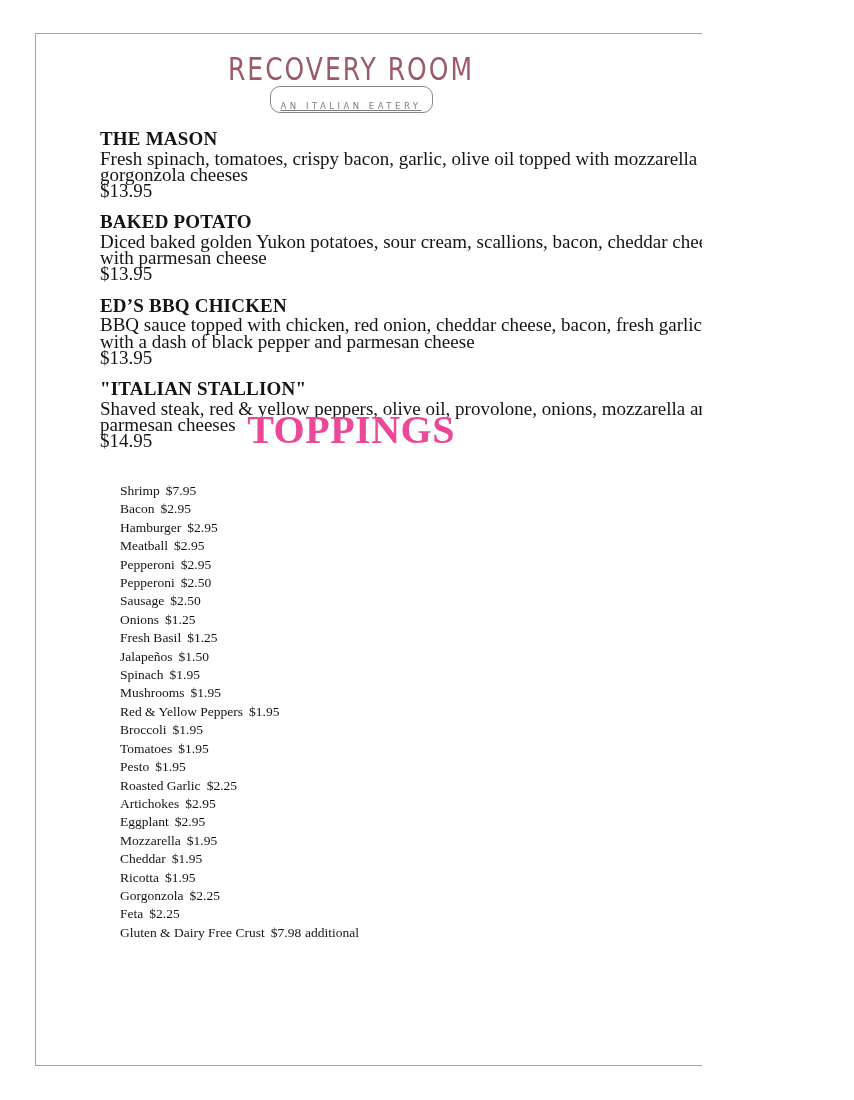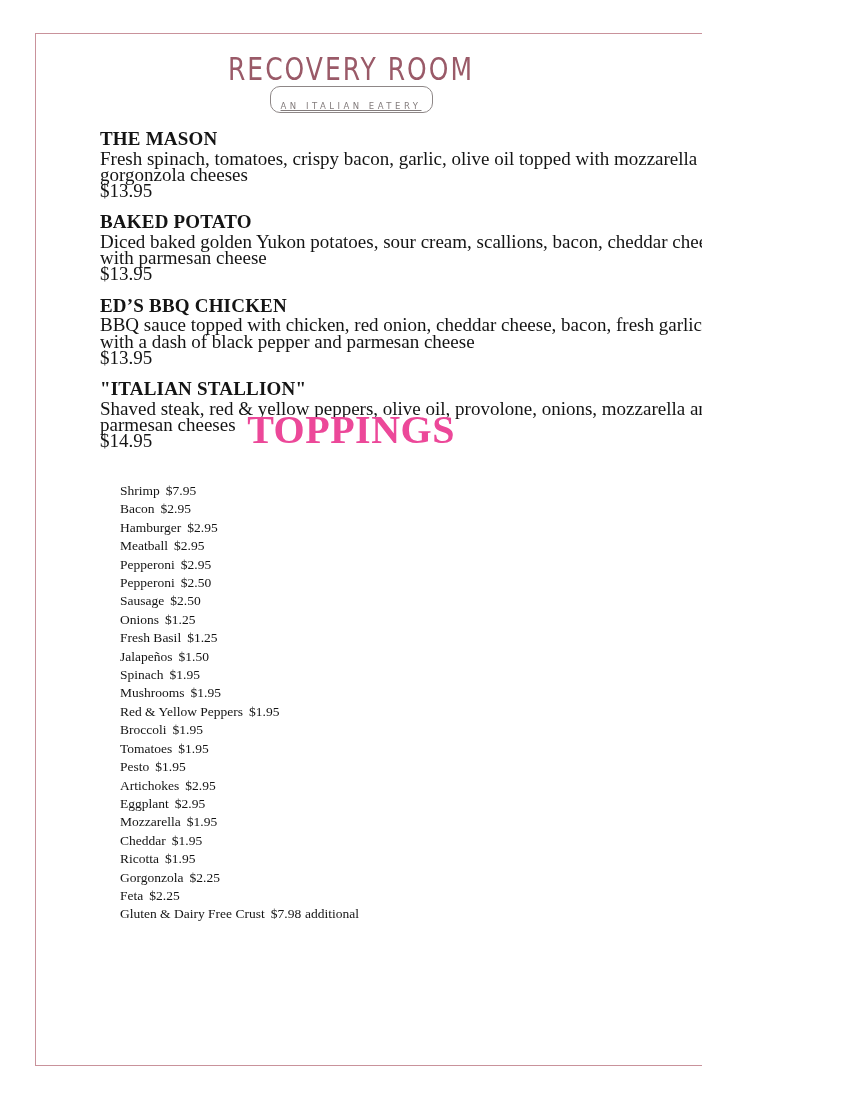--- a/index.html
+++ b/index.html
@@ -189,20 +189,23 @@
   </li>
 
   <li class="topping">
     <span>Tomatoes</span><span class="topping-price">$1.95</span>
   </li>
 
   <li class="topping">
     <span>Pesto</span><span class="topping-price">$1.95</span>
   </li>
 
+  <li class="topping">
+    <span>Roasted Garlic</span><span class="topping-price">$2.25</span>
+  </li>
 
   <li class="topping">
     <span>Artichokes</span><span class="topping-price">$2.95</span>
   </li>
 
   <li class="topping">
     <span>Eggplant</span><span class="topping-price">$2.95</span>
   </li>
 
   <li class="topping">

